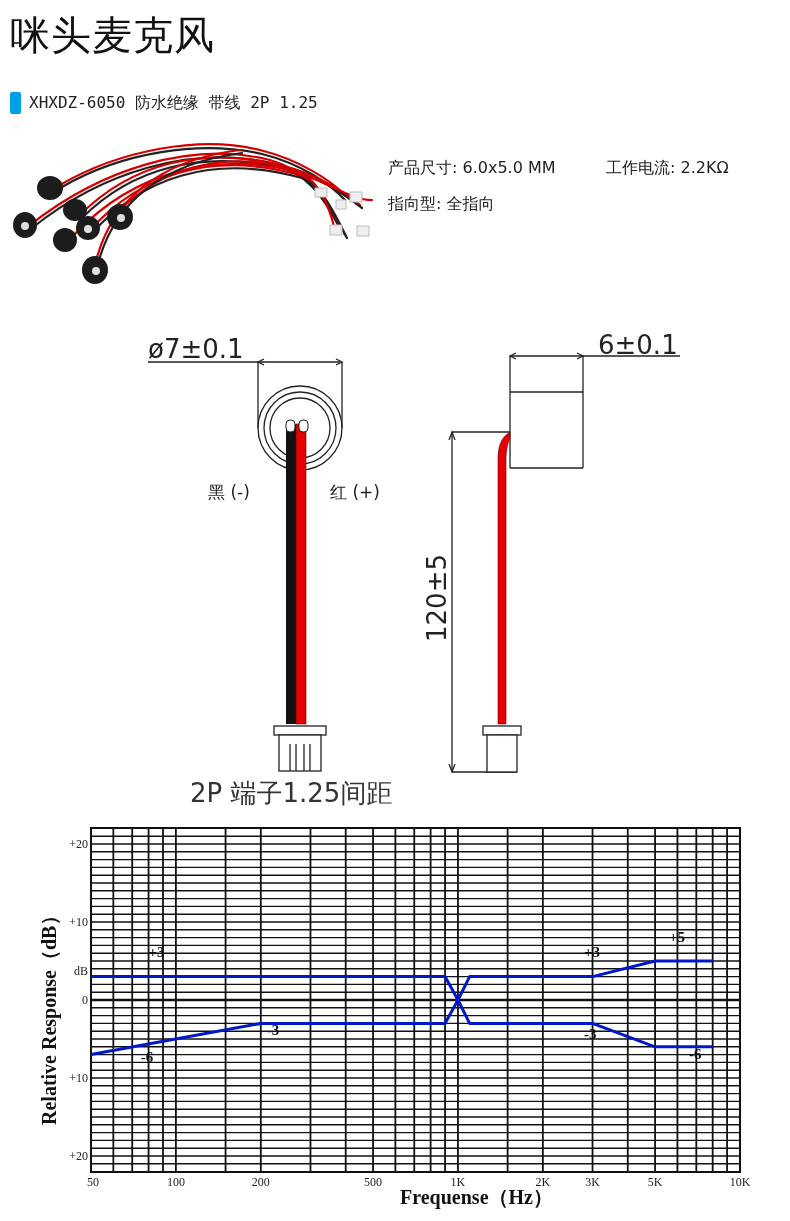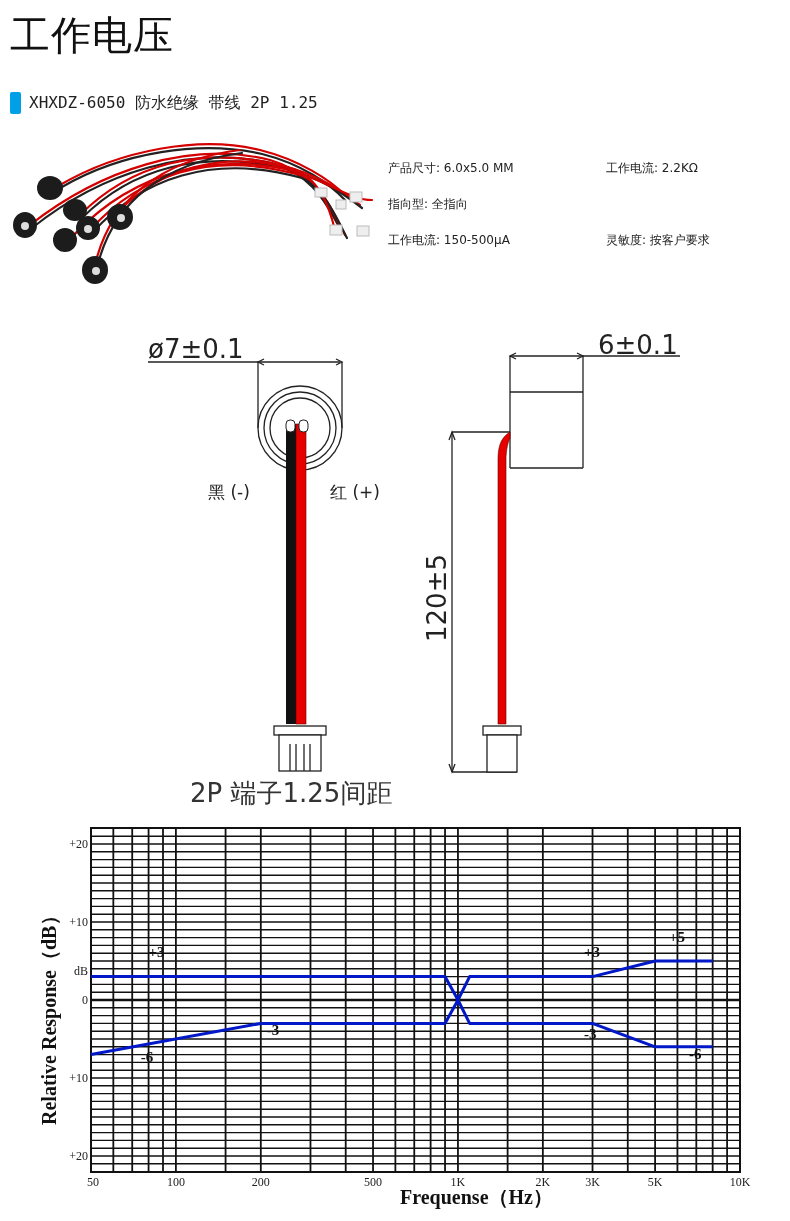--- a/index.html
+++ b/index.html
@@ -1,31 +1,31 @@
 <!DOCTYPE html>
 <html><head>
 <meta charset="utf-8">
 <style>
   html, body { margin:0; padding:0; background:#fff; }
   body { width:790px; height:1221px; position:relative; overflow:hidden; font-family:"DejaVu Sans", sans-serif; color:#111; }
   .abs { position:absolute; }
   .title { left:10px; top:8px; font-size:40px; font-weight:300; letter-spacing:1px; color:#111; }
   .subtitle { left:10px; top:92px; display:flex; align-items:center; font-size:16px; color:#222; font-family:"DejaVu Sans Mono", monospace; }
   .subtitle .bar { width:11px; height:22px; background:#00a0e9; border-radius:2px; margin-right:8px; }
-  .specs { left:388px; top:150px; font-size:12px; color:#222; }
+  .specs { left:388px; top:150px; font-size:16px; color:#222; }
   .spec-row { display:flex; height:36px; align-items:center; }
   .spec-cell { white-space:nowrap; }
   .spec-cell.c1 { width:218px; }
   .photo { left:0px; top:130px; width:390px; height:170px; }
   .chart-wrap { left:0; top:820px; width:790px; height:401px; }
 </style>
 </head>
 <body>
 
-<div class="abs title">工作电压</div>
+<div class="abs title">咪头麦克风</div>
 
 <div class="abs subtitle">
   <span class="bar"></span>
   <span>XHXDZ-6050 防水绝缘 带线 2P 1.25</span>
 </div>
 
 <svg class="abs photo" viewBox="0 130 390 170" width="390" height="170">
   <g fill="none" stroke-width="2.2" stroke-linecap="round">
     <path d="M60,185 C120,150 200,135 260,150 C300,160 330,180 345,195" stroke="#d40000"></path>
     <path d="M62,187 C122,152 200,140 262,154 C302,164 330,184 345,200" stroke="#222"></path>
@@ -64,24 +64,20 @@
   </g>
 </svg>
 
 <div class="abs specs">
   <div class="spec-row">
     <span class="spec-cell c1">产品尺寸: 6.0x5.0 MM</span>
     <span class="spec-cell">工作电流: 2.2KΩ</span>
   </div>
   <div class="spec-row">
     <span class="spec-cell">指向型: 全指向</span>
-  </div>
-  <div class="spec-row">
-    <span class="spec-cell c1">工作电流: 150-500μA</span>
-    <span class="spec-cell">灵敏度: 按客户要求</span>
   </div>
 </div>
 
 <svg class="abs" style="left:0;top:320px" width="790" height="500">
   <g stroke="#222" stroke-width="1.3" fill="none">
 
     <line x1="148" y1="42" x2="340" y2="42"></line>
     <line x1="258" y1="42" x2="258" y2="108"></line>
     <line x1="342" y1="42" x2="342" y2="108"></line>
     <polyline points="264,39 258,42 264,45"></polyline>

